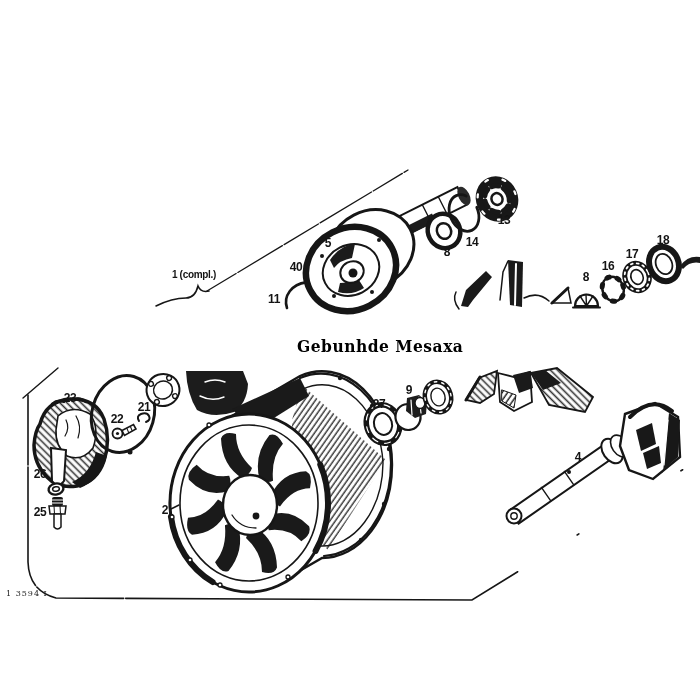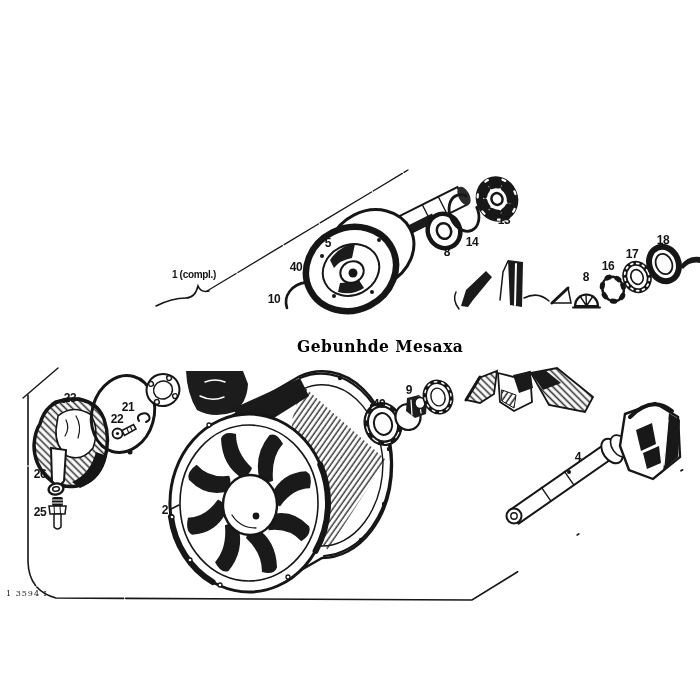--- a/index.html
+++ b/index.html
@@ -248,36 +248,36 @@
       <path d="M630,417 Q652,395 672,411" fill="none" stroke-width="4"></path>
       <polygon points="636,430 652,423 656,444 641,451" fill="#181818" stroke="none"></polygon>
       <polygon points="643,453 659,446 661,463 647,469" fill="#181818" stroke="none"></polygon>
       <line x1="668" y1="420" x2="664" y2="465" stroke="#ffffff" stroke-width="1.2"></line>
     </g>
   </g>
 </svg>
 
   <span class="pl small" style="left:194px;top:274px">1 (compl.)</span>
   <span class="pl" style="left:296px;top:267px">40</span>
-  <span class="pl" style="left:274px;top:299px">10</span>
+  <span class="pl" style="left:274px;top:299px">11</span>
   <span class="pl" style="left:328px;top:243px">5</span>
   <span class="pl" style="left:447px;top:252px">8</span>
   <span class="pl" style="left:472px;top:242px">14</span>
   <span class="pl" style="left:504px;top:220px">13</span>
   <span class="pl" style="left:586px;top:277px">8</span>
   <span class="pl" style="left:608px;top:266px">16</span>
   <span class="pl" style="left:632px;top:254px">17</span>
   <span class="pl" style="left:663px;top:240px">18</span>
   <span class="pl" style="left:70px;top:398px">23</span>
   <span class="pl" style="left:117px;top:419px">22</span>
-  <span class="pl" style="left:128px;top:407px">21</span>
+  <span class="pl" style="left:144px;top:407px">21</span>
   <span class="pl" style="left:40px;top:474px">26</span>
   <span class="pl" style="left:40px;top:512px">25</span>
   <span class="pl" style="left:165px;top:510px">2</span>
-  <span class="pl" style="left:379px;top:404px">49</span>
+  <span class="pl" style="left:379px;top:404px">27</span>
   <span class="pl" style="left:409px;top:390px">9</span>
   <span class="pl" style="left:578px;top:457px">4</span>
 
   <div class="caption">Gebunhde Mesaxa</div>
 
   <div class="plate">1 3594 I</div>
 
 </div>
 
 </body></html>

